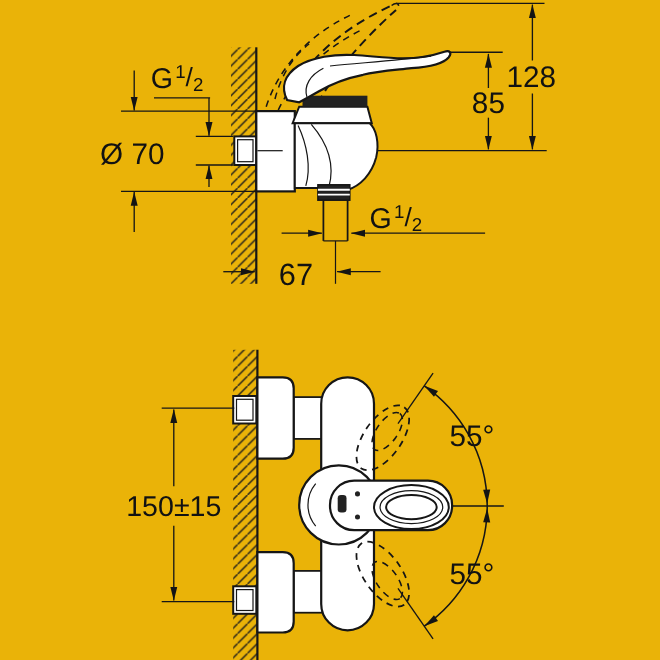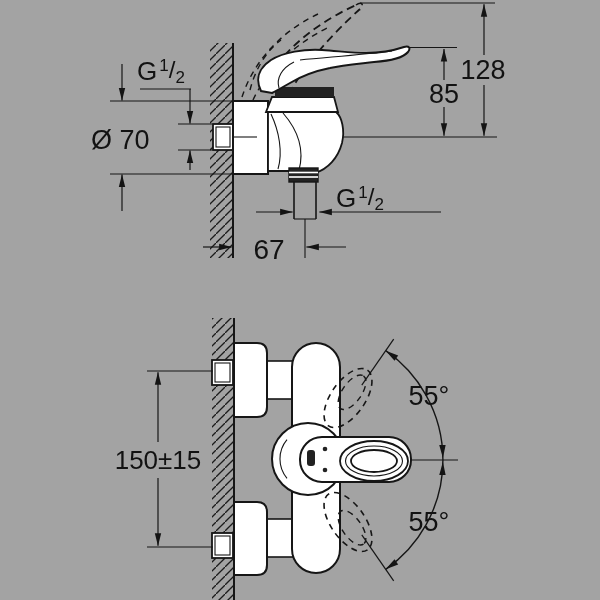--- a/index.html
+++ b/index.html
@@ -1,16 +1,16 @@
 <!DOCTYPE html>
 <html><head>
 <meta charset="utf-8">
 <style>
   html,body{margin:0;padding:0;background:#e9e9e9;}
-  #stage{position:relative;width:600px;height:600px;background:#a3a3a3;overflow:hidden;
+  #stage{position:relative;width:600px;height:600px;background:#eab308;overflow:hidden;
          font-family:"Liberation Sans", sans-serif;}
   svg{position:absolute;left:0;top:0;}
   svg text{fill:#121212;font-family:"Liberation Sans", sans-serif;}
   .ln  {stroke:#161616;fill:none;}
   .sw2 {stroke-width:2;}
   .sw18{stroke-width:1.8;}
   .sw16{stroke-width:1.6;}
   .sw14{stroke-width:1.4;}
   .sw12{stroke-width:1.2;}
   .sw11{stroke-width:1.1;}

